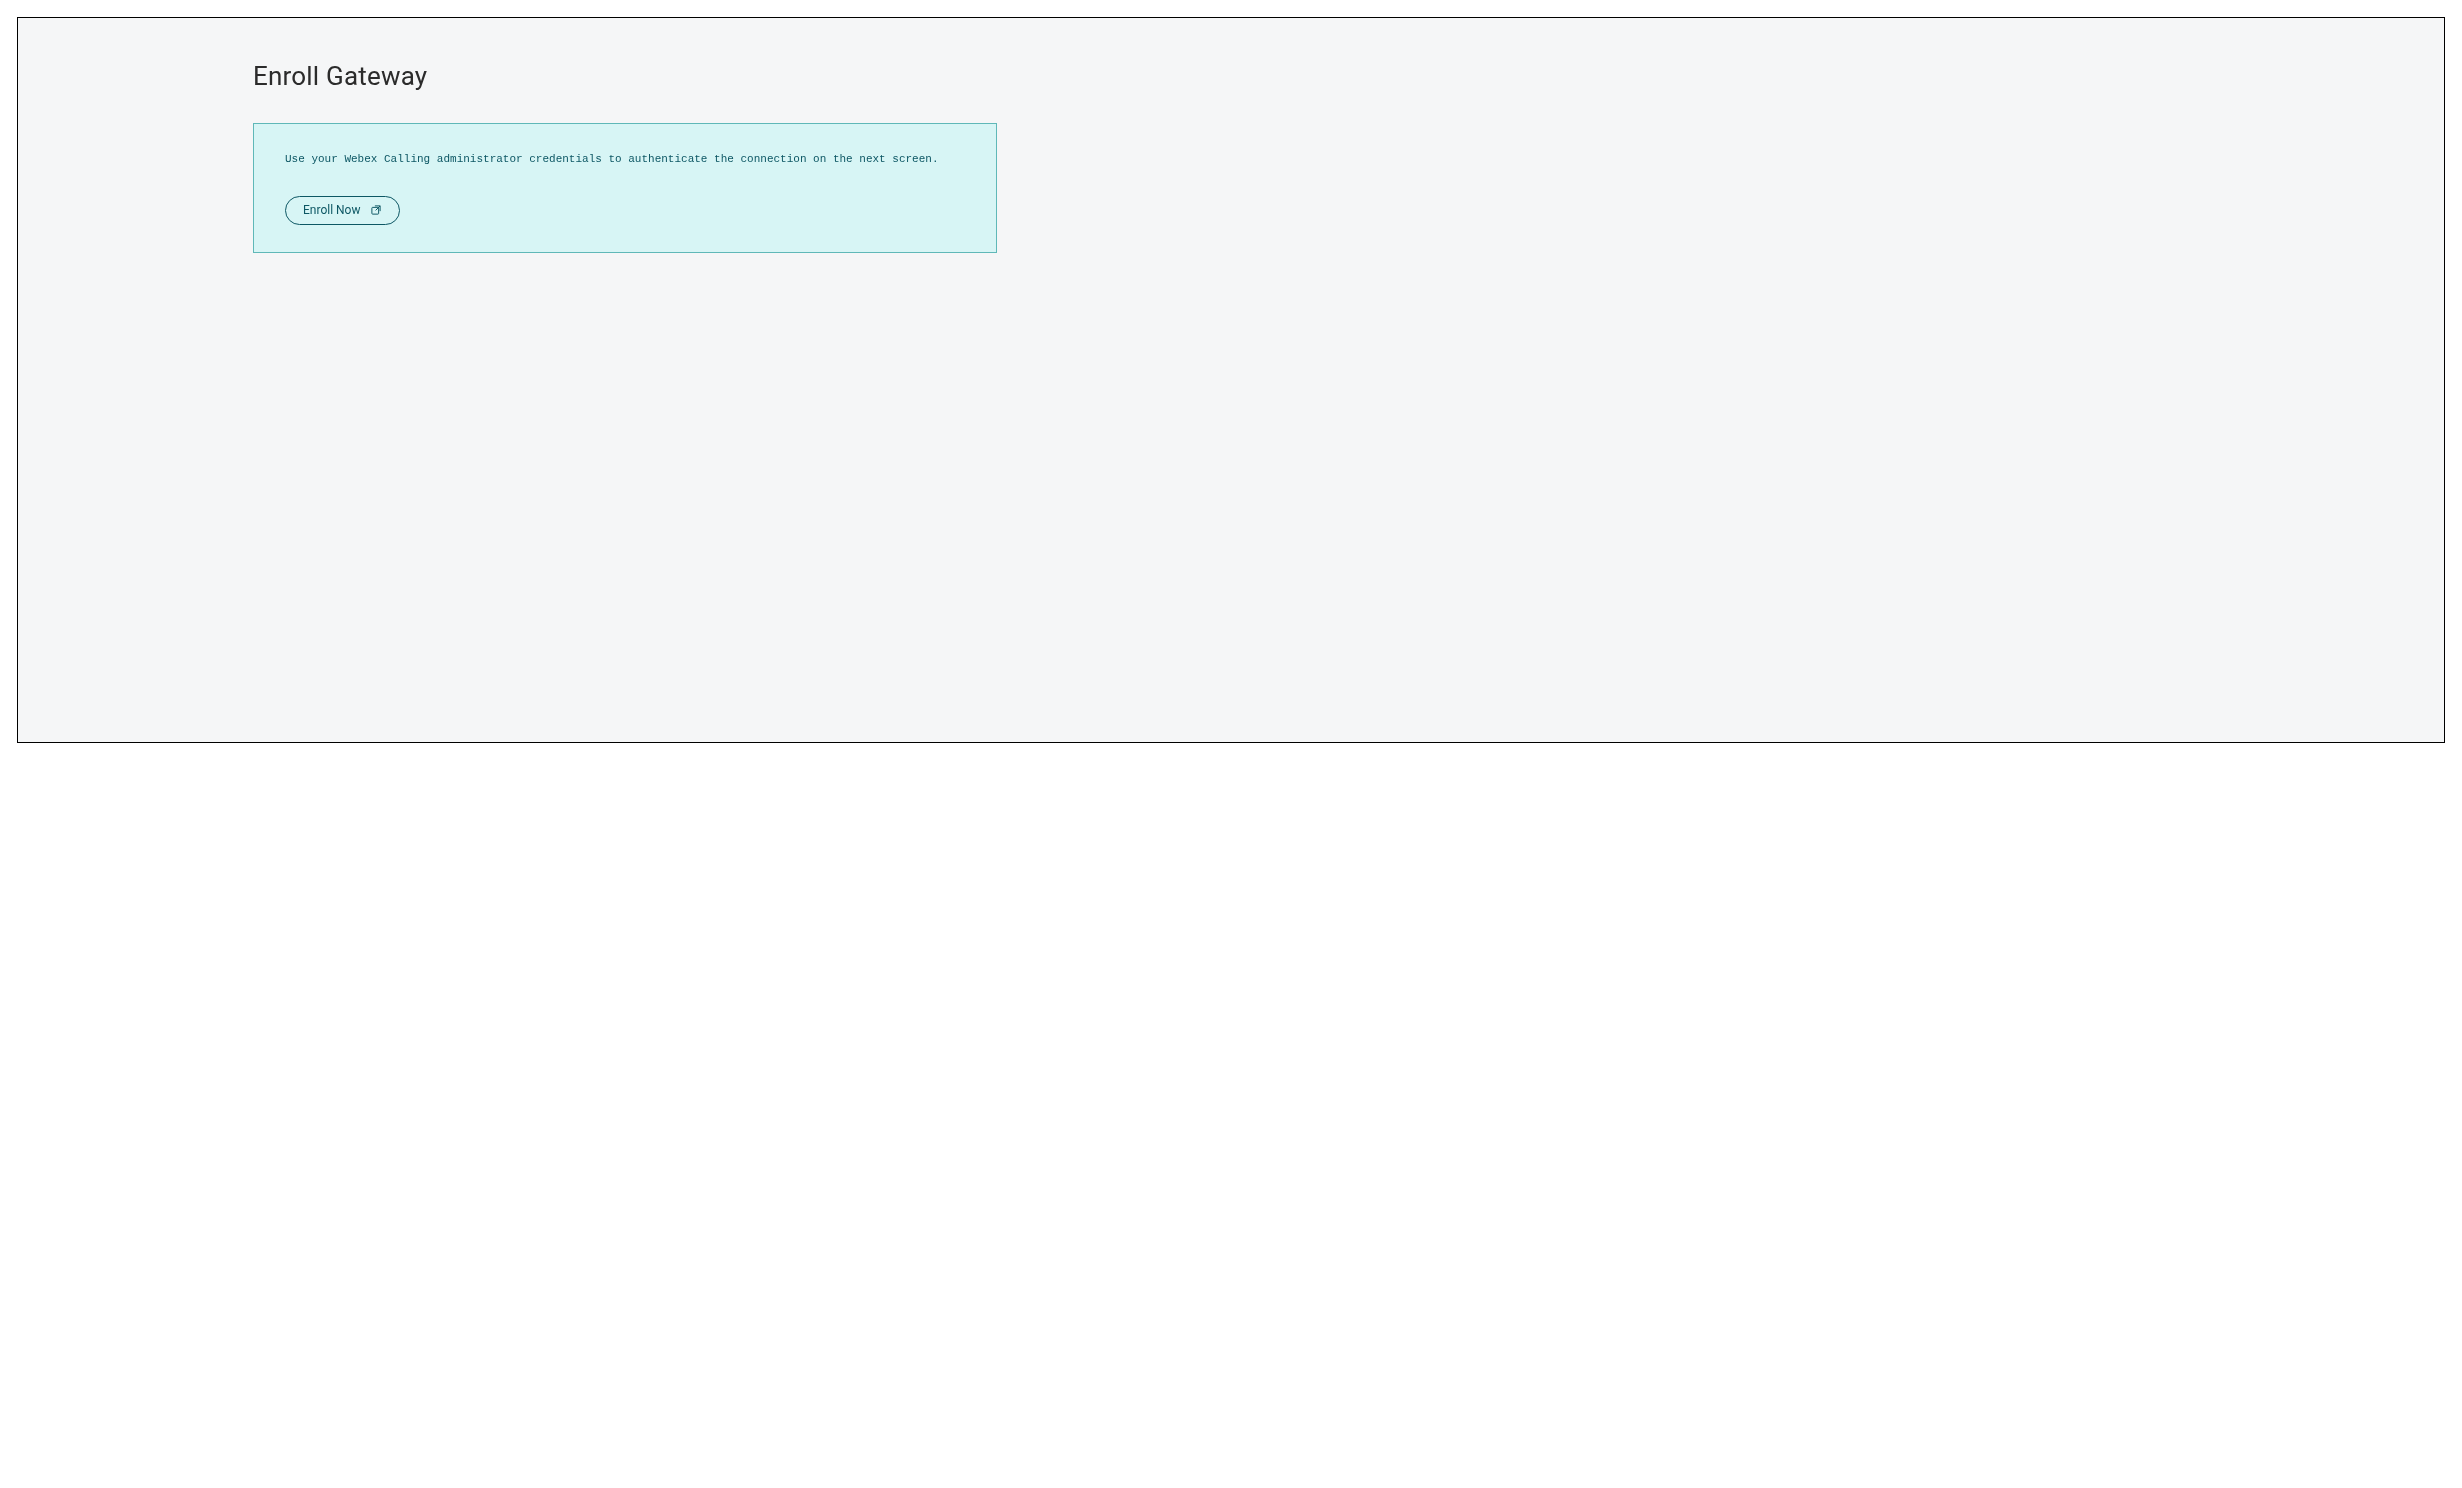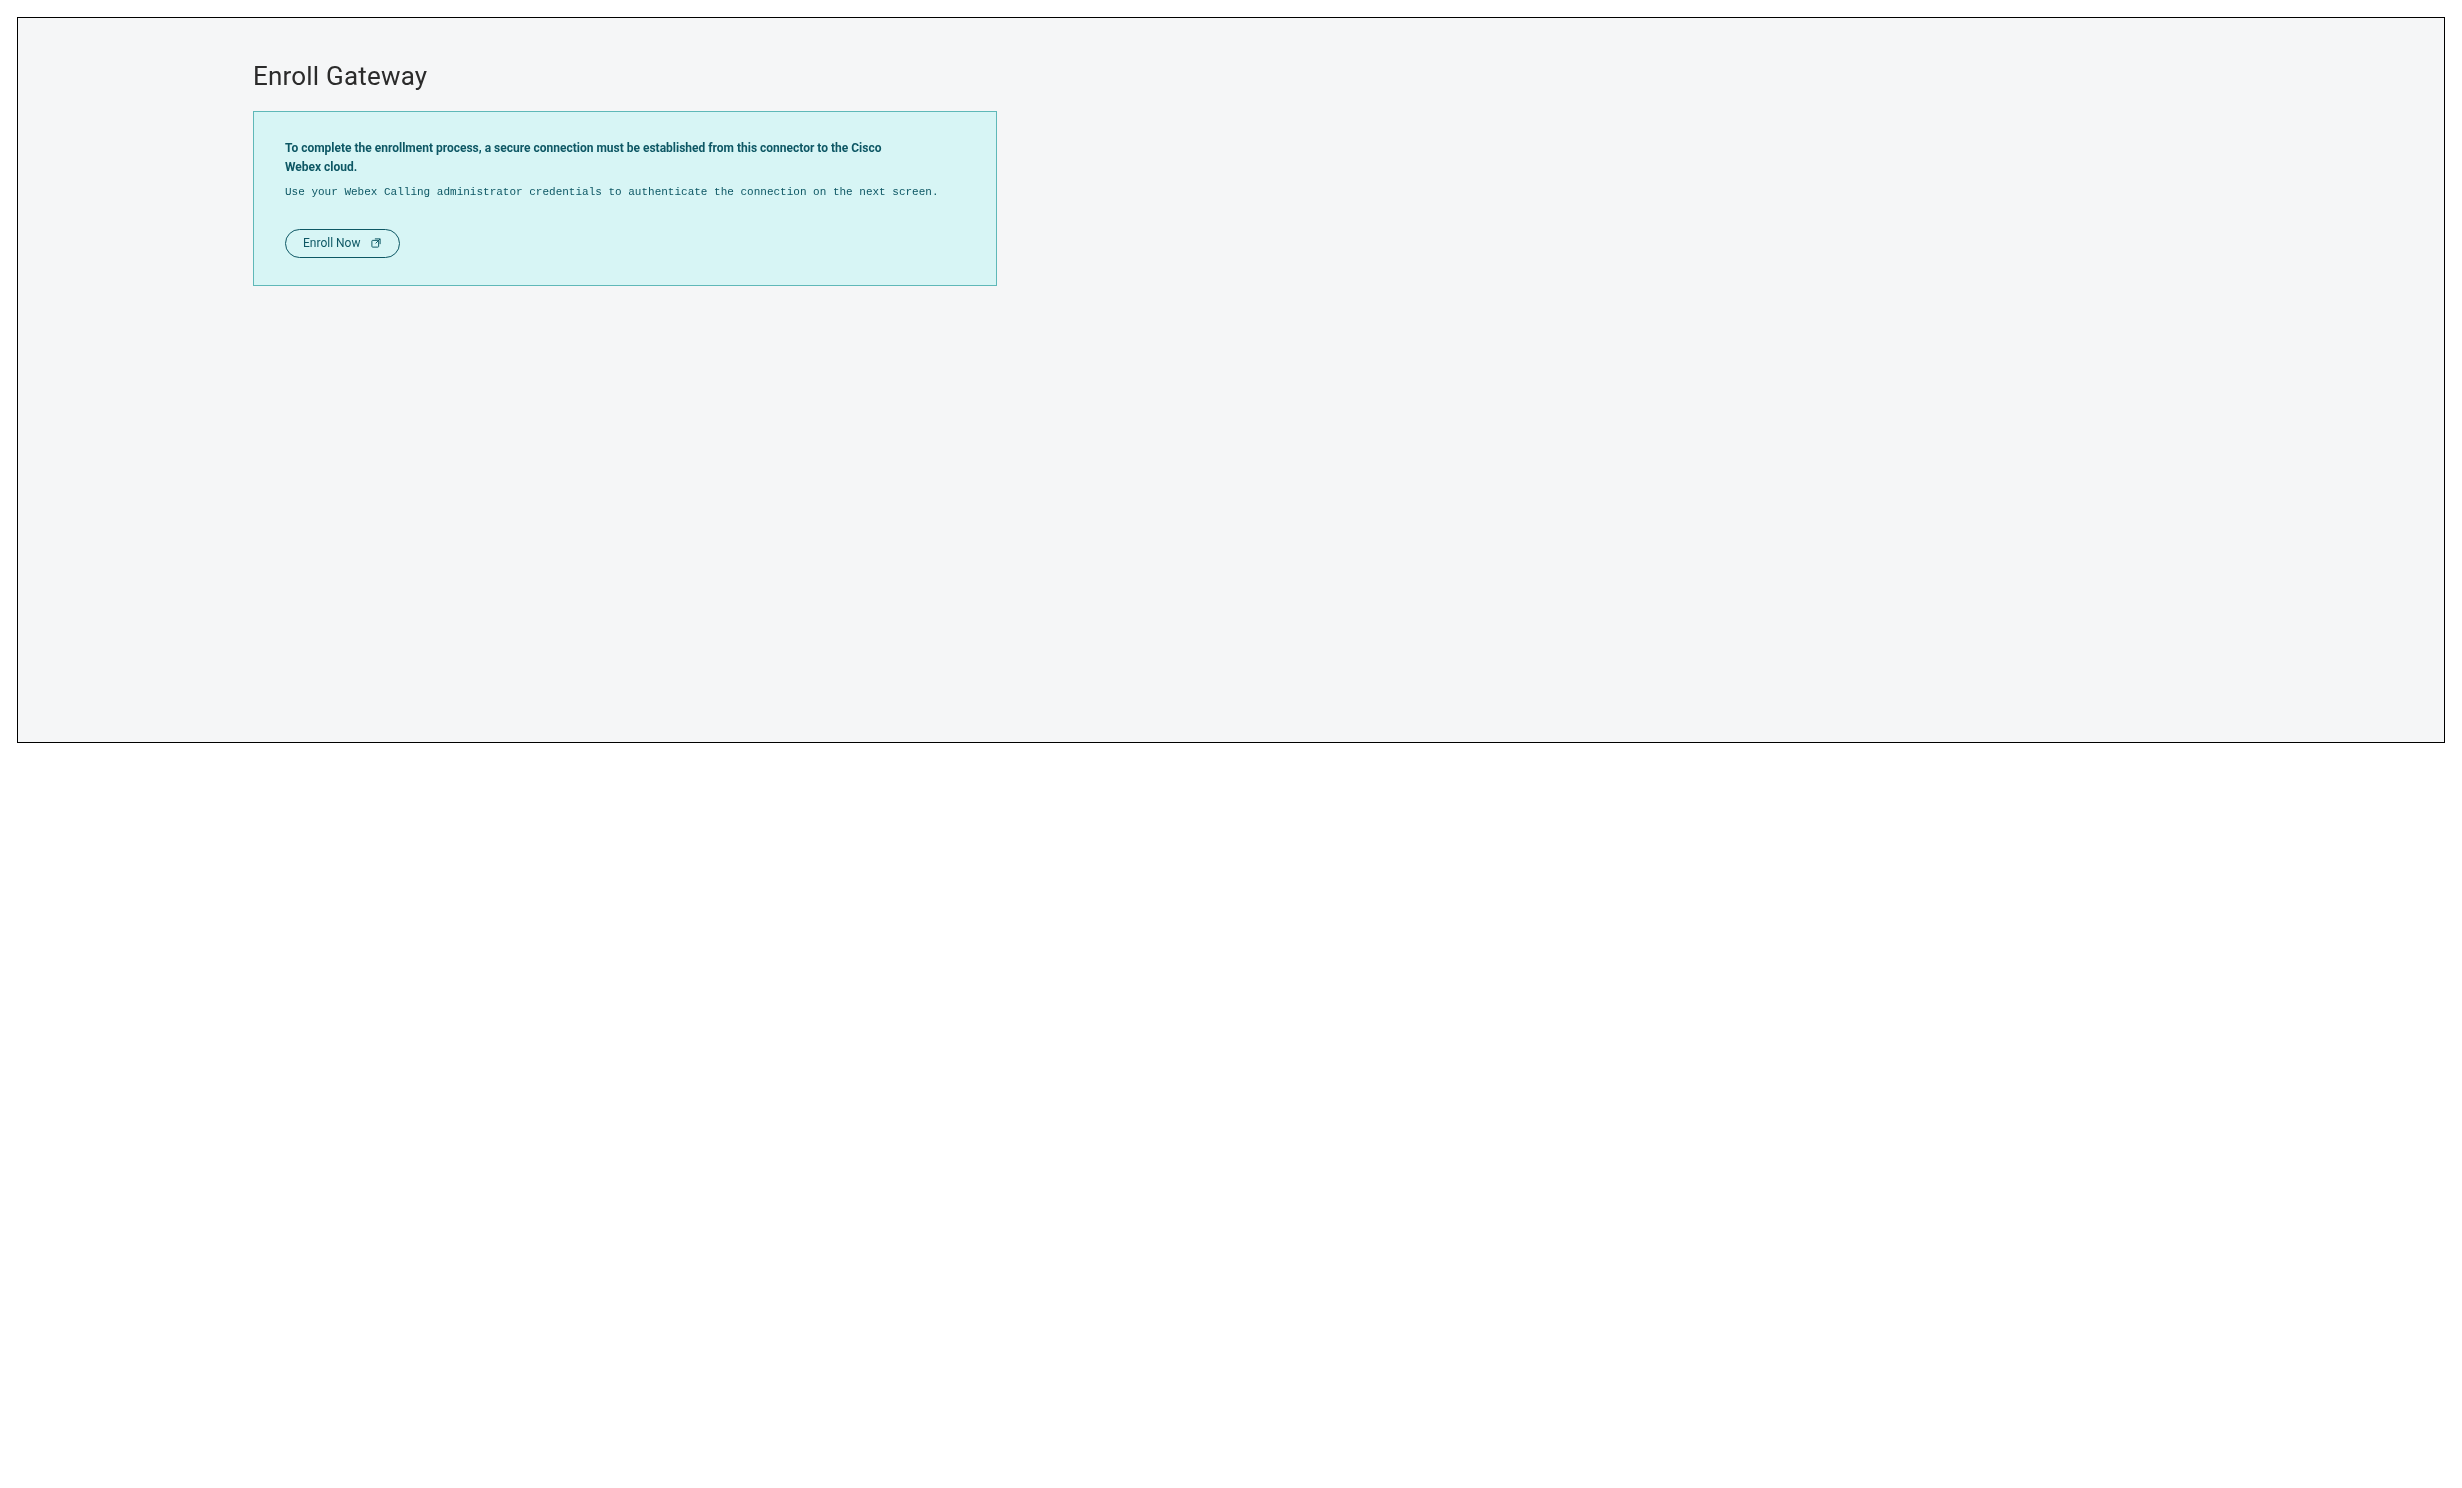--- a/index.html
+++ b/index.html
@@ -23,21 +23,21 @@
     
     .content-wrapper {
       max-width: 744px;
       margin-left: 235px;
     }
     
     .page-title {
       font-size: 26px;
       font-weight: 400;
       color: #2b2b2b;
-      margin-bottom: 20px;
+      margin-bottom: 32px;
       letter-spacing: 0.2px;
     }
     
     .info-panel {
       background: #d7f5f5;
       border: 0.9px solid #5fb8b8;
       padding: 27px 31px 27px 31px;
     }
     
     .info-heading {
@@ -87,21 +87,20 @@
 </head>
 <body>
 
 <div class="page-frame">
   <div class="content-wrapper">
 
     <h1 class="page-title">Enroll Gateway</h1>
 
     <div class="info-panel">
       
-      <p class="info-heading">To complete the enrollment process, a secure connection must be established from this connector to the Cisco Webex cloud.</p>
       
       <p class="info-description">Use your Webex Calling administrator credentials to authenticate the connection on the next screen.</p>
       
       <button class="enroll-button">
         <span>Enroll Now</span>
         <span class="external-icon">
           <svg viewBox="0 0 16 16" fill="none" stroke="#0d5764" stroke-width="1.3">
             <rect x="2.5" y="4.5" width="9" height="9" rx="1"></rect>
             <path d="M6.5 2.5 L13.5 2.5 L13.5 9.5" fill="none"></path>
             <path d="M13.5 2.5 L7.5 8.5" fill="none"></path>

